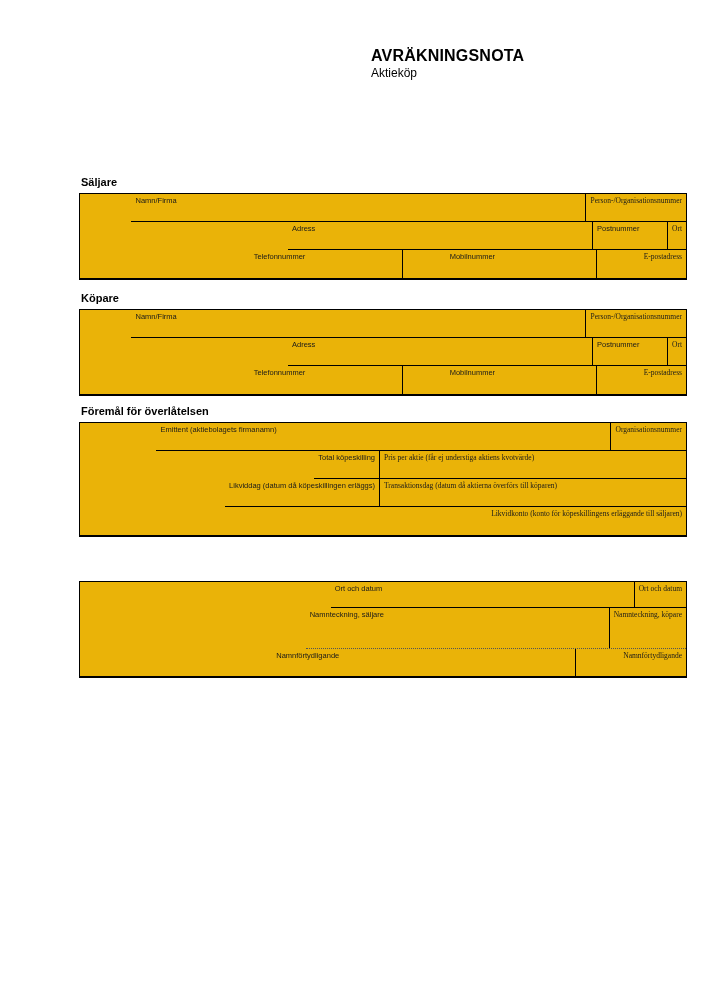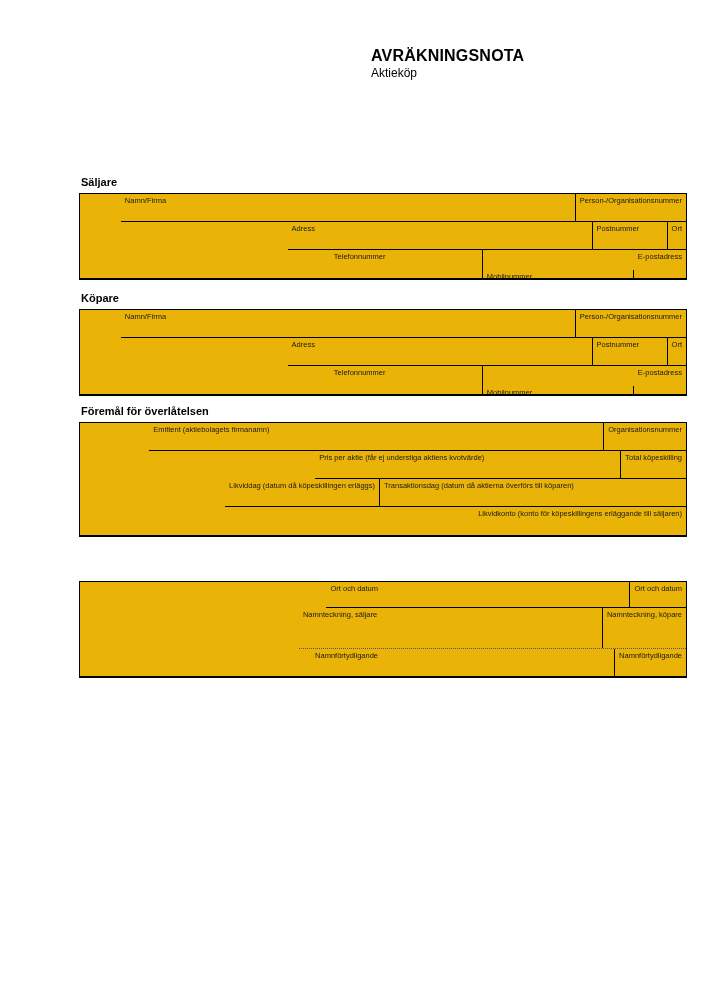--- a/index.html
+++ b/index.html
@@ -26,46 +26,46 @@
     margin: 0 0 0 2px; color: #000;
   }
   .ftable {
     margin-top: 4px;
     border: 1px solid #000;
     border-bottom-width: 2px;
     background: #eab308;
     display: flex; flex-direction: column; align-items: flex-end;
   }
   .frow { display: flex; border-bottom: 1px solid #000; }
-  .frow:last-child { border-bottom: none; }
+  .frow:last-child { border-bottom: none; gap: 43px; }
   .frow.dotted-bottom { border-bottom: 1px dotted #555; }
   .fcell {
     border-right: 1px solid #000;
     padding: 2px 4px 1px 4px;
     font-size: 7.5px;
     line-height: 9px;
     color: #1a1a1a;
     overflow: hidden;
   }
-  .fcell:last-child { border-right: none; }
+  .fcell:last-child { border-right: none; font-family: Liberation Serif, serif; }
 
   
   .h28 { height: 28px; }
   .h26 { height: 26px; }
   .h41 { height: 41px; }
   .h27 { height: 27px; }
 
   
   .w455 { width: 455px; }
   .w304 { width: 304px; }
   .w305 { width: 305px; }
   .w306 { width: 306px; }
   .w75  { width: 75px; }
   .w153 { width: 153px; }
-  .w151 { width: 151px; margin-top: 20px; }
+  .w151 { width: 151px; }
   .grow { flex: 1 1 auto; }
 
   
   .page-footer {
     position: absolute; top: 948px; right: 46px;
     font-size: 10px; line-height: 12px; color: #000;
   }
   .page-footer .pnum { font-weight: bold; }
   .page-footer .ptot { margin-left: 3px; font-weight: normal; }
 
@@ -162,25 +162,25 @@
     <div class="ftable">
       <div class="frow h28">
         <div class="fcell w455">
           <span>Emittent (aktiebolagets firmanamn)</span>
         </div>
         <div class="fcell grow">
           <span>Organisationsnummer</span>
         </div>
       </div>
       <div class="frow h28">
+        <div class="fcell grow">
+          <span>Total köpeskilling</span>
+        </div>
         <div class="fcell w306">
           <span>Pris per aktie (får ej understiga aktiens kvotvärde)</span>
-        </div>
-        <div class="fcell grow">
-          <span>Total köpeskilling</span>
         </div>
       </div>
       <div class="frow h28">
         <div class="fcell grow">
           <span>Likviddag (datum då köpeskillingen erläggs)</span>
         </div>
         <div class="fcell w306">
           <span>Transaktionsdag (datum då aktierna överförs till köparen)</span>
         </div>
       </div>

